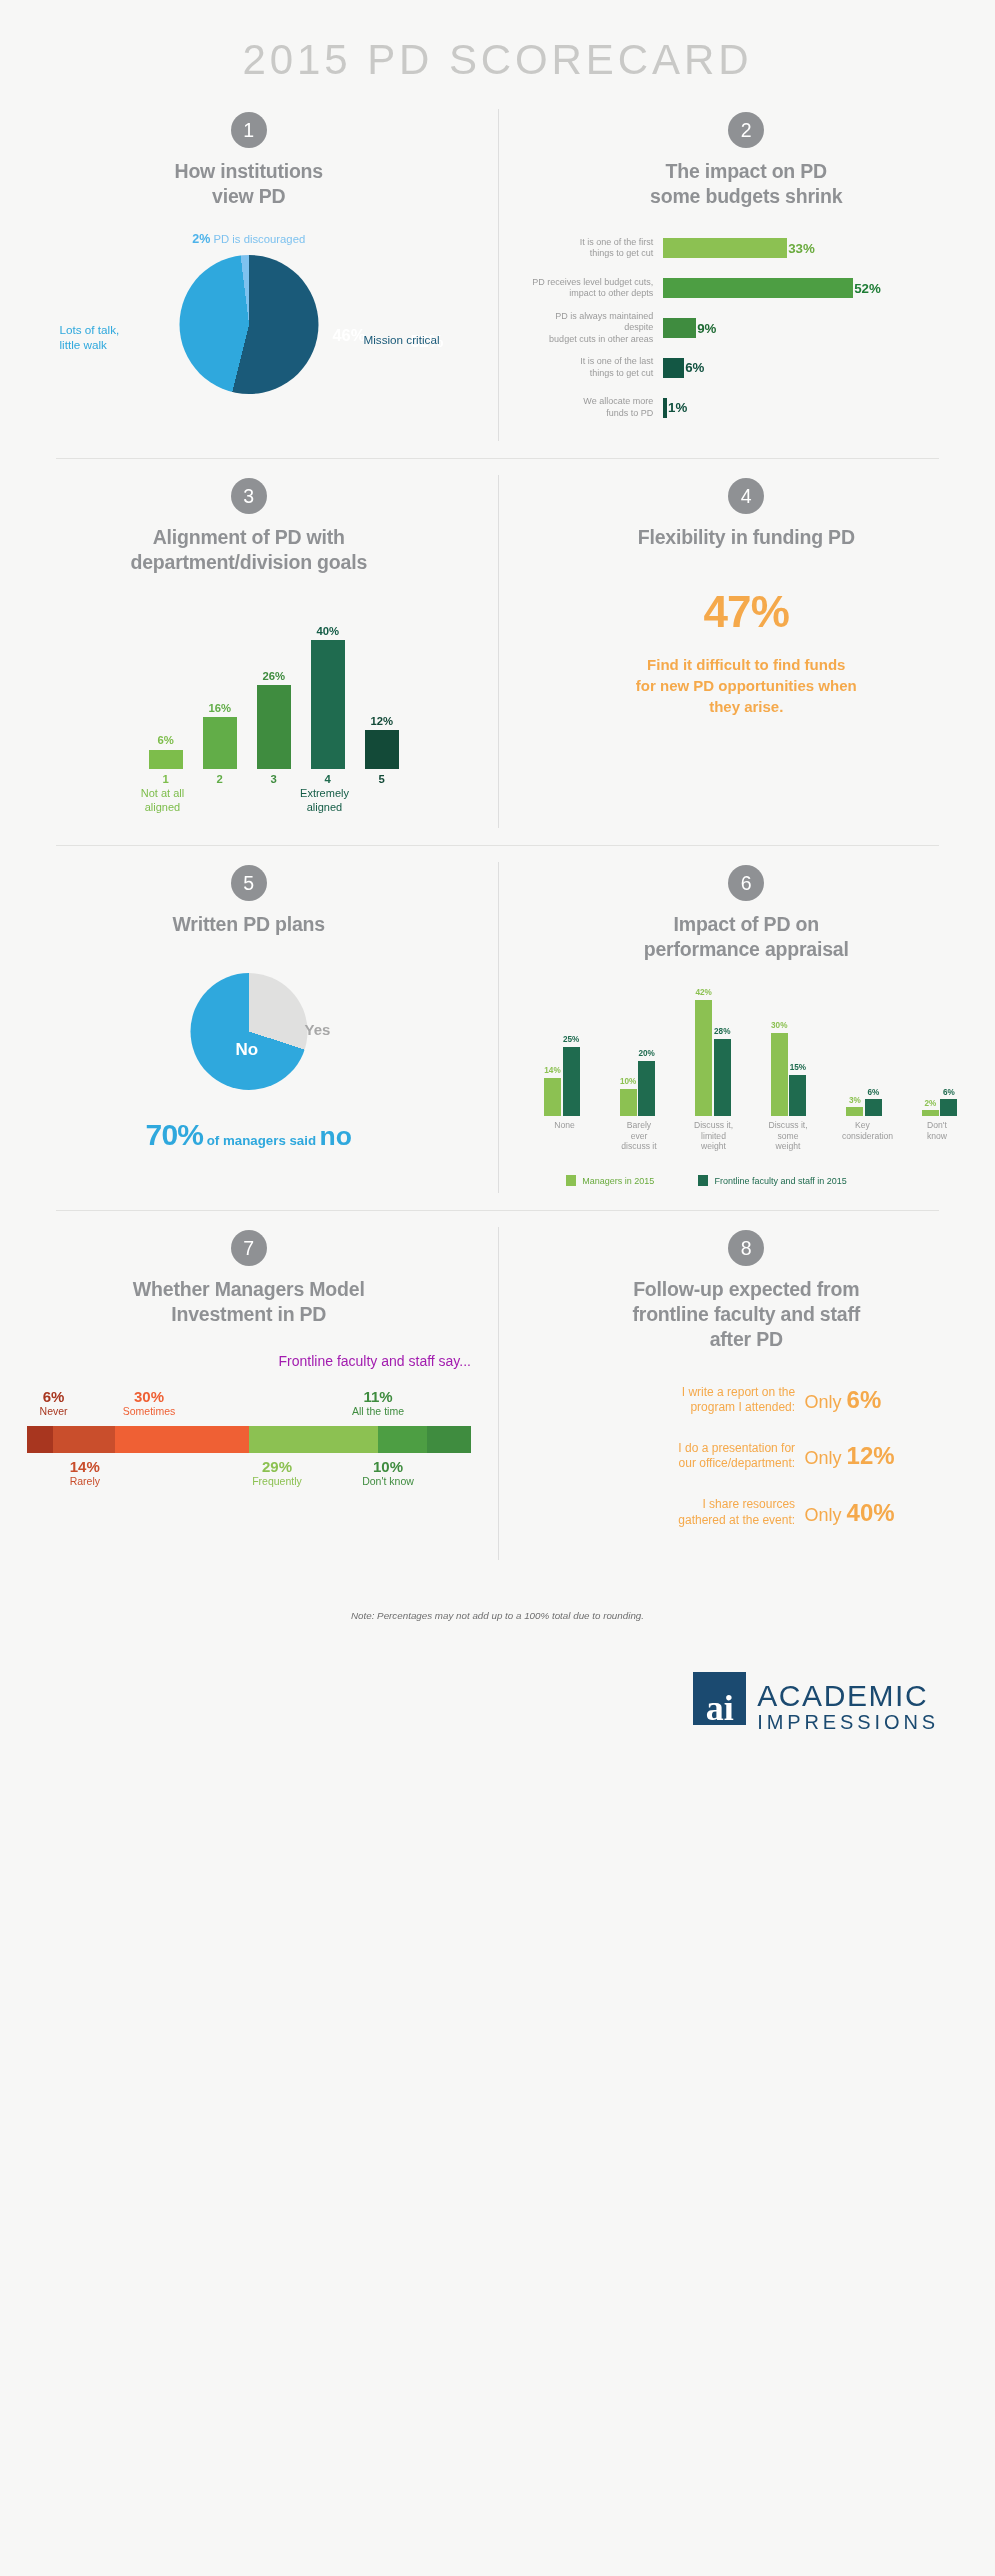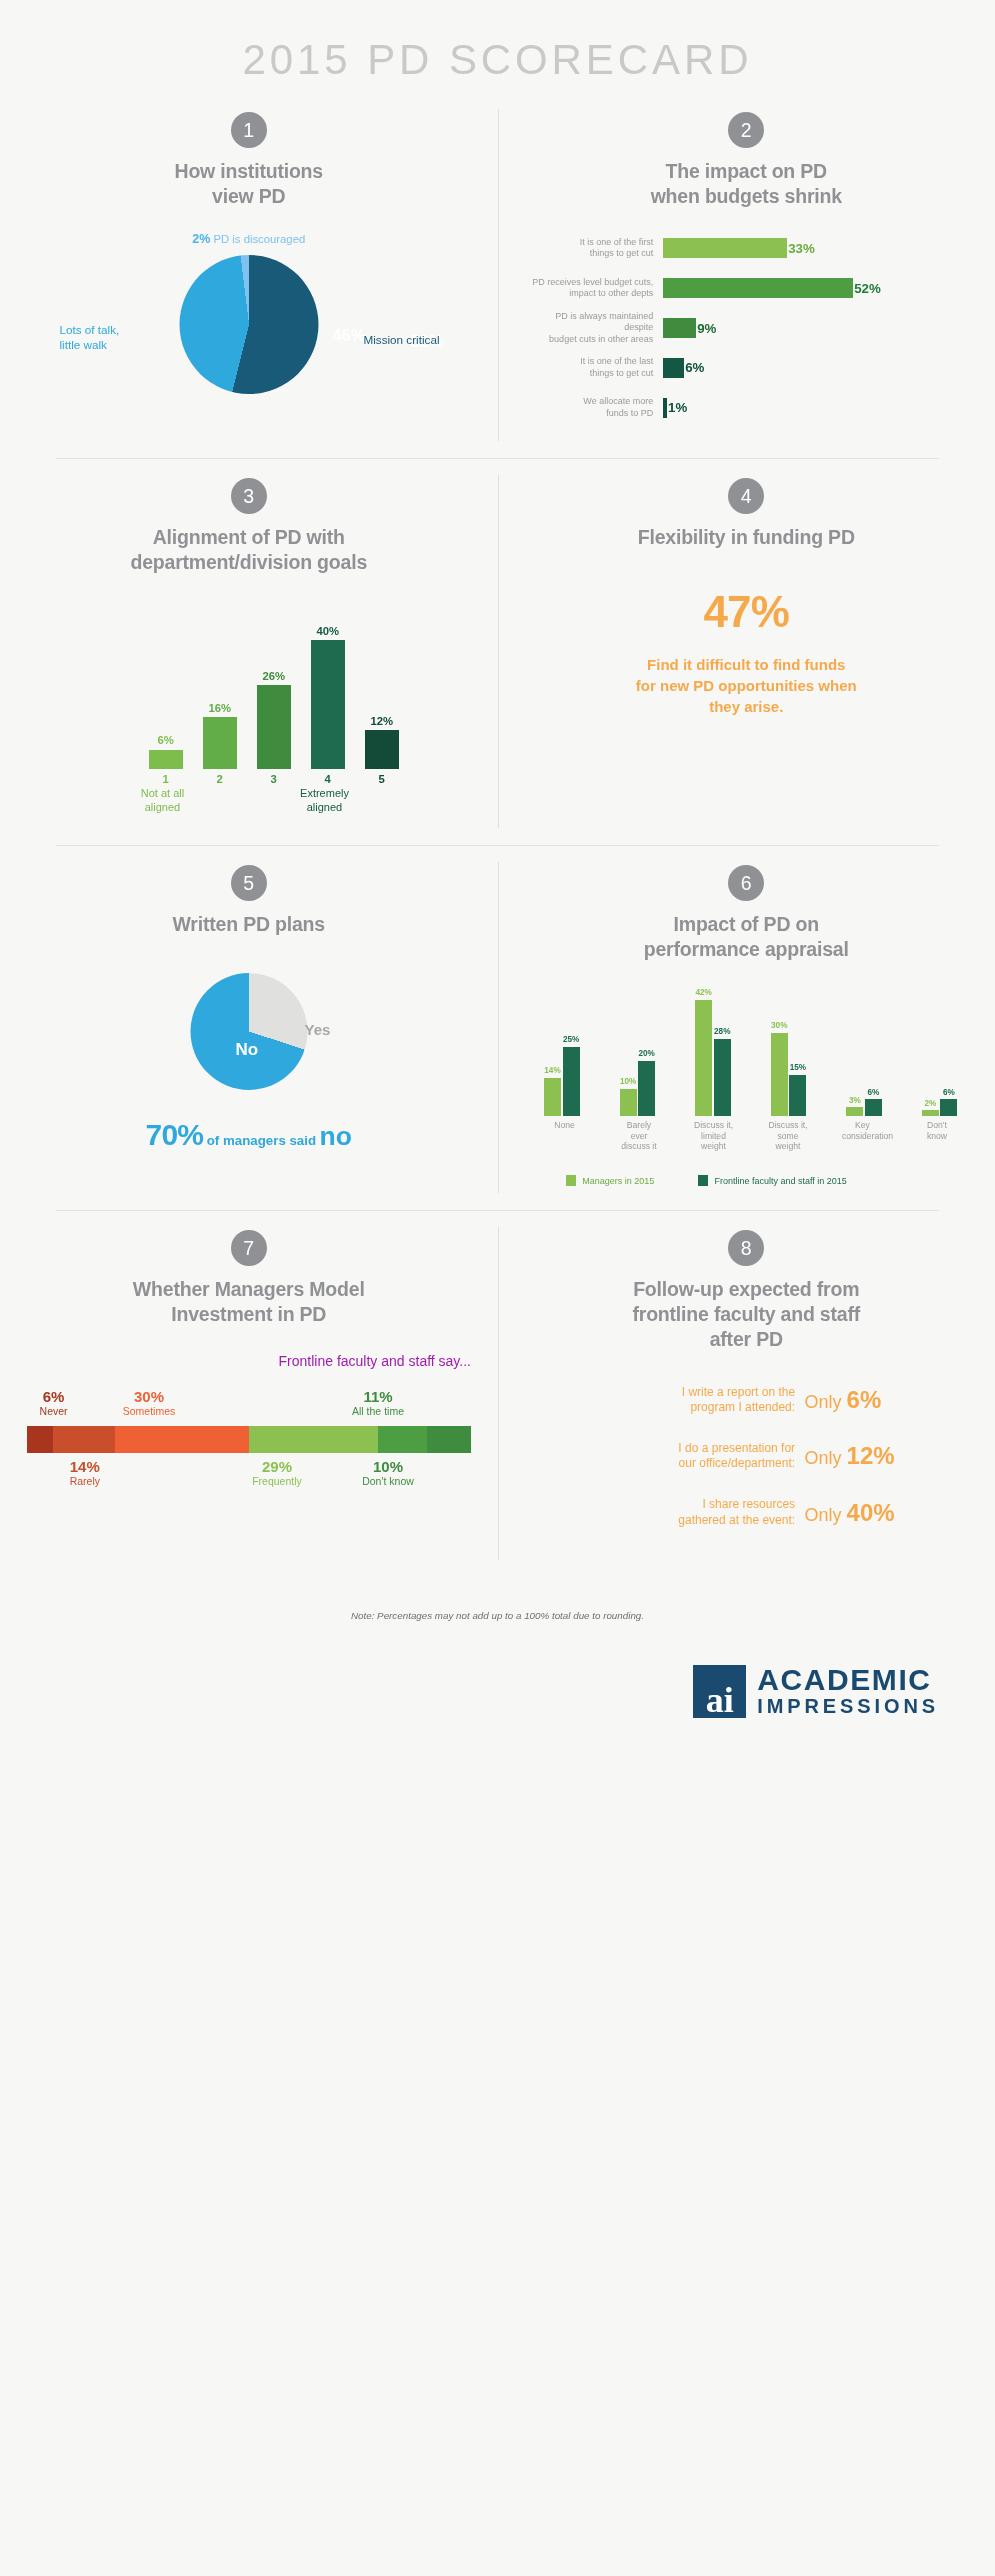--- a/index.html
+++ b/index.html
@@ -237,21 +237,21 @@
   .logo {
     display: flex; align-items: center; justify-content: flex-end;
     gap: 11px; padding-right: 56px; margin-top: 44px;
   }
   .logo-mark {
     width: 53px; height: 53px; background: #1b4a70;
     color: #ffffff; font-size: 36px; font-weight: bold;
     display: flex; align-items: flex-end; justify-content: center;
     line-height: 0.92; font-family: "Liberation Serif", serif;
   }
-  .logo-text { color: #1b4a70; font-weight: 700; }
+  .logo-text { color: #1b4a70; font-weight: 400; margin-top: 16px; }
   .logo-text .l1 { font-size: 30px; letter-spacing: 1.6px; line-height: 1.0; }
   .logo-text .l2 { font-size: 20px; letter-spacing: 3.9px; line-height: 1.1; }
 </style>
 </head>
 <body>
 
 <div>
 
   <div class="page-title">2015 PD SCORECARD</div>
 
@@ -279,21 +279,21 @@
             <div>little walk</div>
           </div>
           <div class="pie1-lab r">Mission critical</div>
         </div>
       </div>
 
       <div class="cell right">
         <div class="num-badge">2</div>
         <div class="sec-title">
           <div>The impact on PD</div>
-          <div>when budgets shrink</div>
+          <div>some budgets shrink</div>
         </div>
 
         <div class="hbars">
           <div class="hbar-row">
             <div class="hbar-label">
               <div>It is one of the first</div>
               <div>things to get cut</div>
             </div>
             <div class="hbar-track">
               <div class="hbar-fill" style="width:124px;background:#8cc152"></div>

